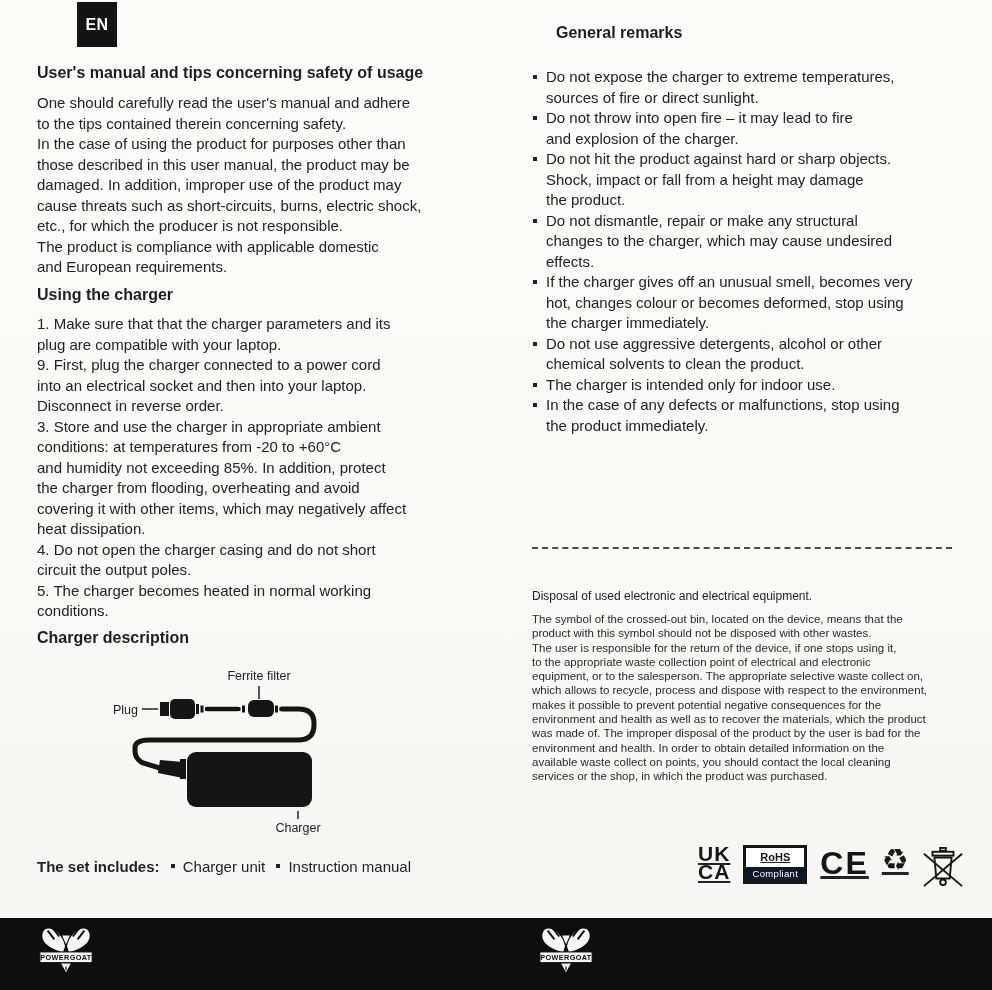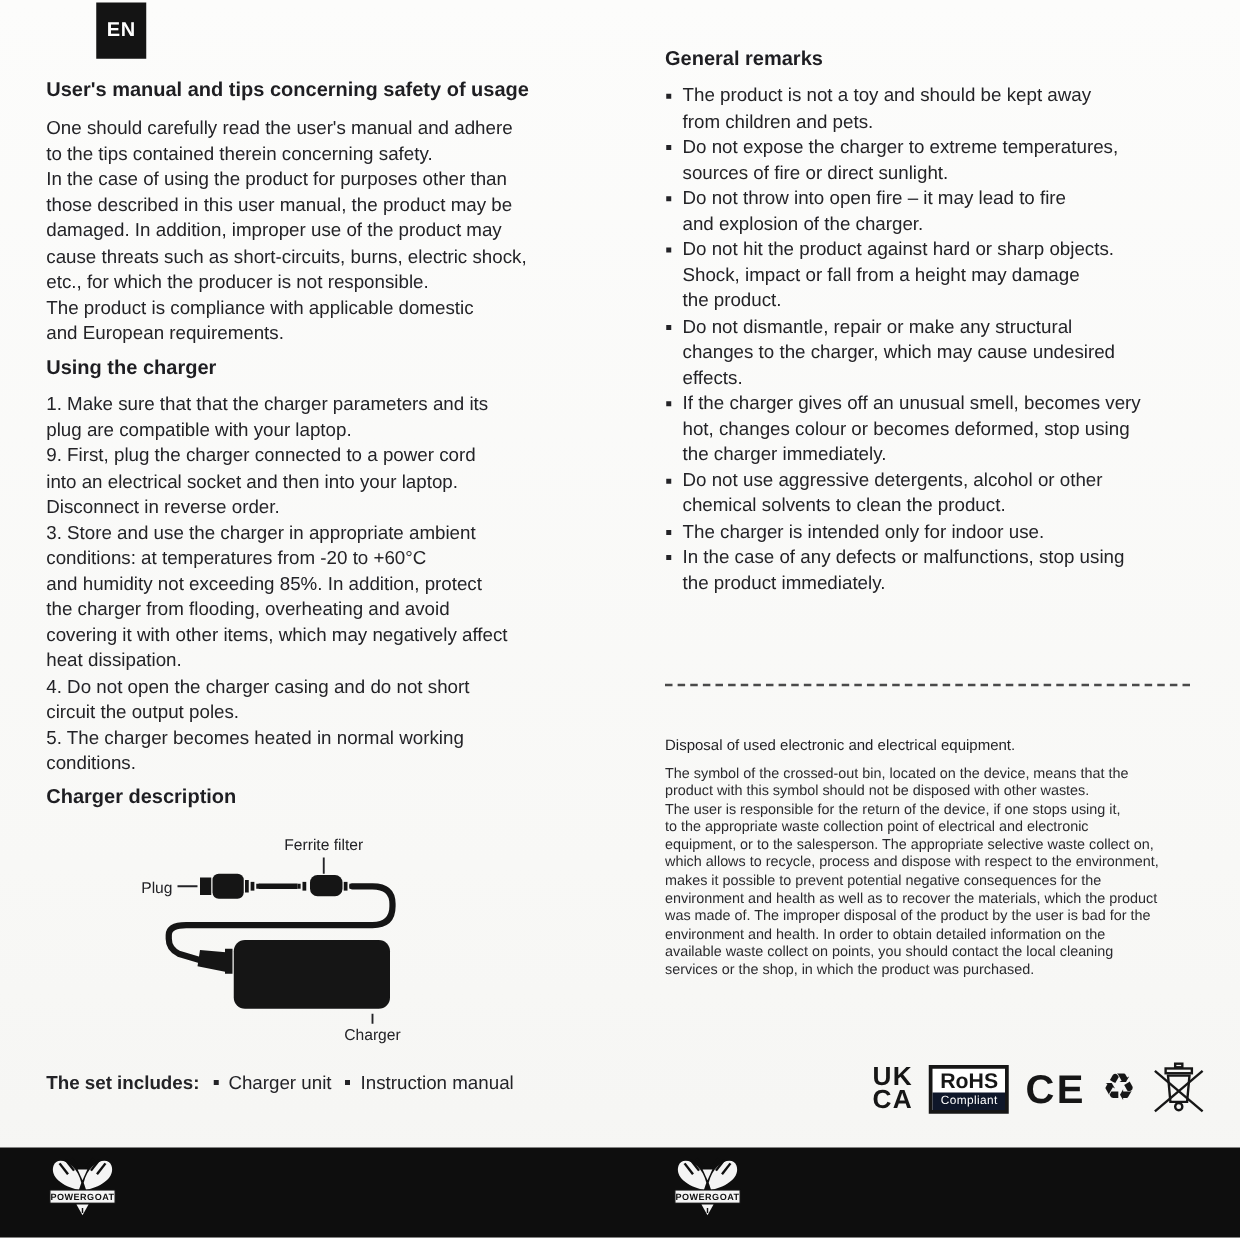--- a/index.html
+++ b/index.html
@@ -45,24 +45,24 @@
   .set-line .lbl{font-weight:bold;}
   .set-item{position:relative;padding-left:13px;margin-left:6px;display:inline-block;}
   .set-item::before{content:"";position:absolute;left:1px;top:6px;width:4px;height:4px;background:#232327;}
 
   
   .dashed-divider{left:532px;top:547px;width:420px;border-top:2px dashed #4a4a4a;height:0;}
   .disposal-head{left:532px;top:561px;font-size:12px;font-weight:normal;color:#1e1e22;margin-top:28px;}
   .disposal-body{left:532px;top:612px;width:432px;font-size:11.5px;line-height:14.3px;color:#2a2a2e;}
 
   
-  .certs{left:698px;top:845px;width:272px;height:52px;display:flex;align-items:center;gap:13px;}
+  .certs{left:698px;top:845px;width:272px;height:52px;display:flex;align-items:flex-start;gap:13px;text-decoration:underline;}
   .ukca{font-weight:800;font-size:21px;line-height:18px;letter-spacing:1px;color:#161616;text-align:center;}
   .rohs{width:58px;border:3px solid #161616;background:#fff;text-align:center;}
-  .rohs-top{font-weight:bold;font-size:17px;line-height:19px;color:#161616;}
+  .rohs-top{font-weight:bold;font-size:11px;line-height:19px;color:#161616;}
   .rohs-bottom{background:#0f172a;color:#fff;font-size:9.5px;line-height:14px;letter-spacing:.3px;}
   .ce{font-size:32px;font-weight:600;letter-spacing:2px;color:#161616;}
   .recycle{font-size:30px;color:#161616;line-height:30px;}
 
   
   .footer-bar{left:0;top:918px;width:992px;height:72px;background:#0e0e0e;}
   .goat{position:absolute;top:5px;width:58px;height:56px;}
   .goat-1{left:37px;}
   .goat-2{left:537px;}
 </style>
@@ -144,25 +144,23 @@
       <text class="diag-label" x="262" y="180" text-anchor="middle">Charger</text>
     </svg>
   </div>
 
   <div class="abs set-line">
     <span class="lbl">The set includes:</span>
     <span class="set-item">Charger unit</span>
     <span class="set-item">Instruction manual</span>
   </div>
 
-  <h2 class="abs col-right" style="top:39px;">General remarks</h2>
+  <h2 class="abs col-right" style="top:24px;margin-left:24px;">General remarks</h2>
 
   <ul class="abs col-right body-txt sq" style="top:67px;">
-    <li class="preline">The product is not a toy and should be kept away
-from children and pets.</li>
     <li class="preline">Do not expose the charger to extreme temperatures,
 sources of fire or direct sunlight.</li>
     <li class="preline">Do not throw into open fire – it may lead to fire
 and explosion of the charger.</li>
     <li class="preline">Do not hit the product against hard or sharp objects.
 Shock, impact or fall from a height may damage
 the product.</li>
     <li class="preline">Do not dismantle, repair or make any structural
 changes to the charger, which may cause undesired
 effects.</li>

